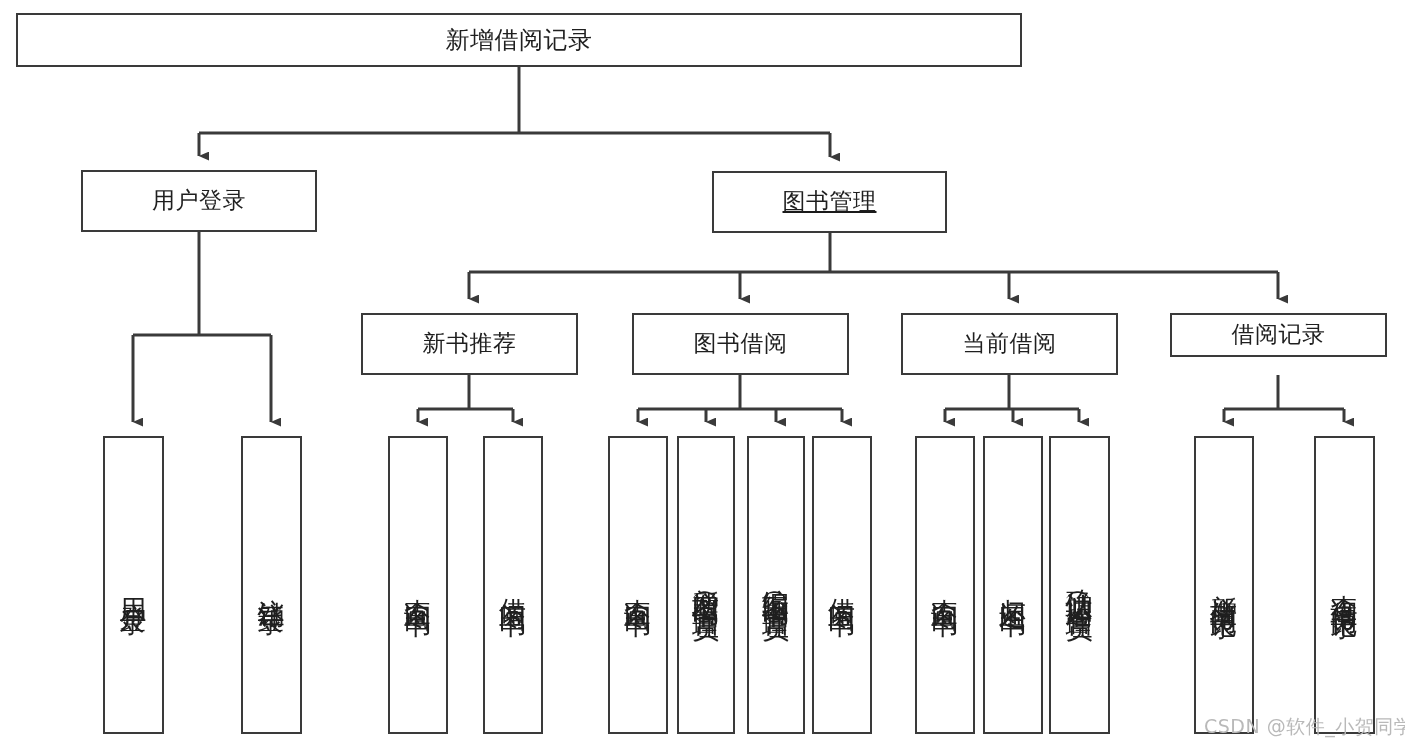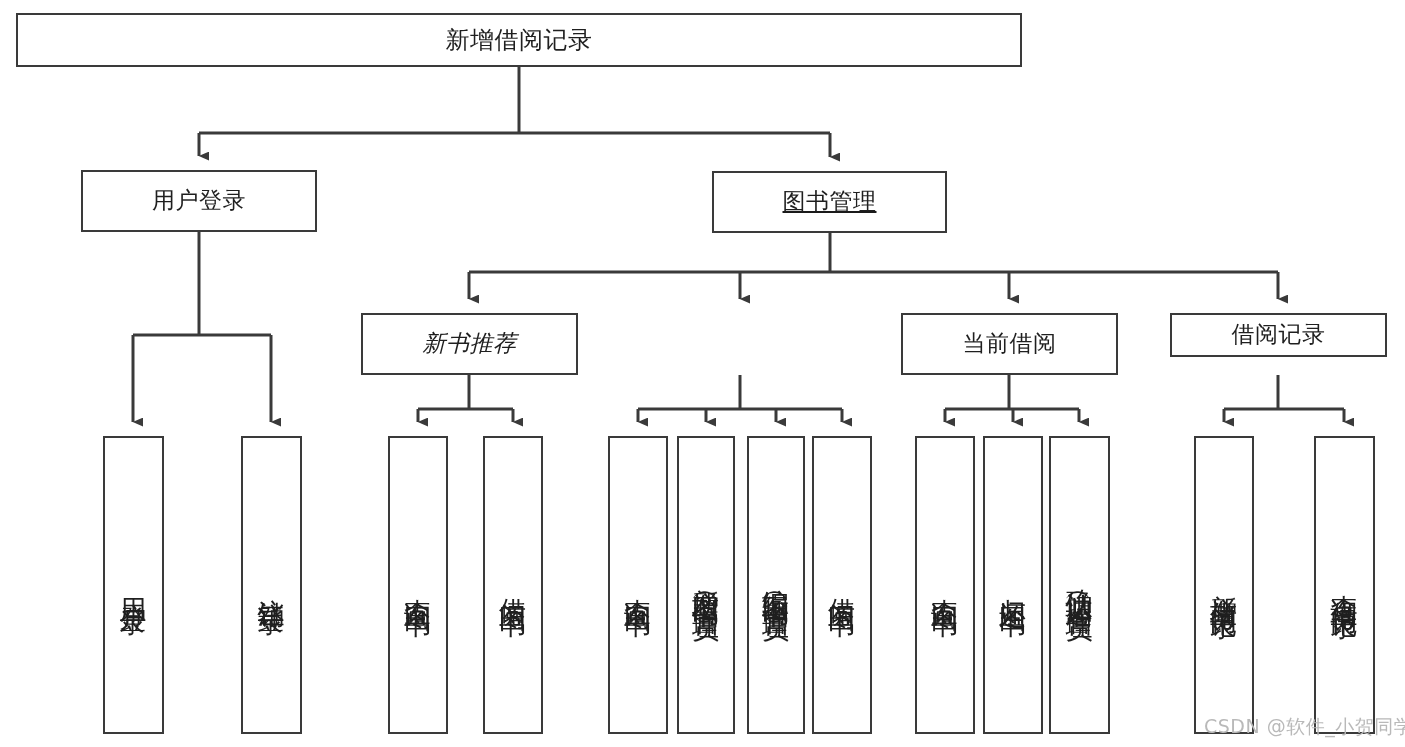--- a/index.html
+++ b/index.html
@@ -135,22 +135,25 @@
     <span class="label">新增借阅记录</span>
   </div>
 
   <div class="node horiz" style="left:81px; top:170px; width:236px; height:62px;">
     <span class="label">用户登录</span>
   </div>
   <div class="node horiz" style="left:712px; top:171px; width:235px; height:62px;text-decoration:underline;">
     <span class="label">图书管理</span>
   </div>
 
-  <div class="node horiz" style="left:361px; top:313px; width:217px; height:62px;font-style:italic;">
+  <div class="node horiz" style="left:361px; top:313px; width:217px; height:62px;">
     <span class="label">新书推荐</span>
+  </div>
+  <div class="node horiz" style="left:632px; top:313px; width:217px; height:62px;">
+    <span class="label">图书借阅</span>
   </div>
   <div class="node horiz" style="left:901px; top:313px; width:217px; height:62px;">
     <span class="label">当前借阅</span>
   </div>
   <div class="node horiz" style="left:1170px; top:313px; width:217px; height:44px;">
     <span class="label">借阅记录</span>
   </div>
 
   <div class="node vert" style="left:103px; top:436px; width:61px; height:298px;">
     <span class="label">用户登录</span>

